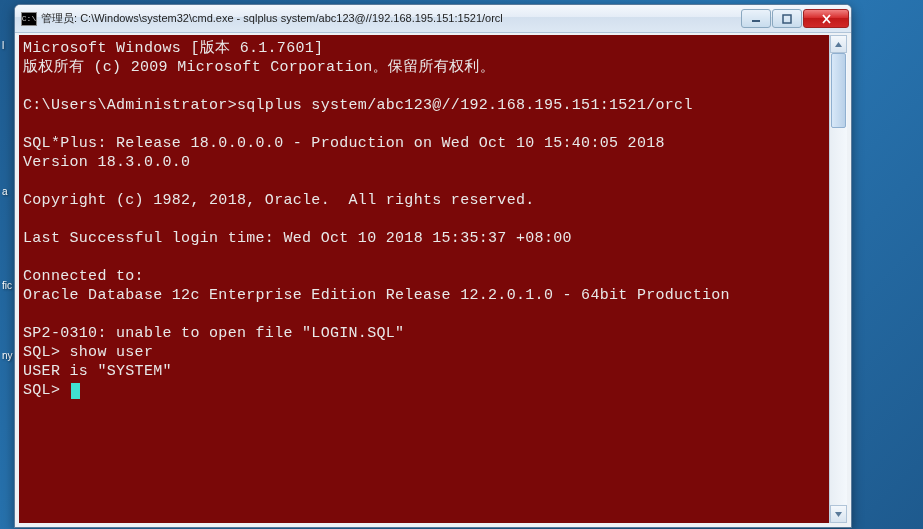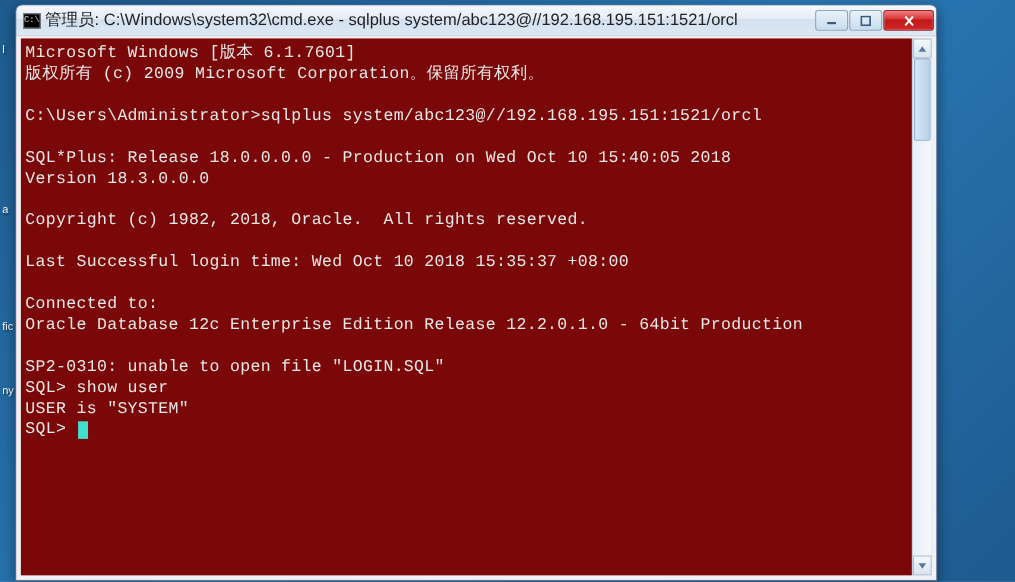--- a/index.html
+++ b/index.html
@@ -49,21 +49,21 @@
       display: flex;
       align-items: center;
       justify-content: center;
       margin-right: 4px;
       font-size: 8px;
       color: #ccc;
       font-family: "Courier New", monospace;
     }
     .titlebar-text {
       flex: 1;
-      font-size: 15px;
+      font-size: 11px;
       color: #222;
       white-space: nowrap;
       overflow: hidden;
     }
     .window-controls {
       display: flex;
       gap: 1px;
     }
     .win-btn {
       width: 30px;
@@ -80,21 +80,21 @@
     .win-btn.max { background: linear-gradient(to bottom,#eaf2fa,#c8dced); color:#3a5a7a; }
     .win-btn.close {
       width: 46px;
       background: linear-gradient(to bottom,#f08080 0%,#d83030 45%,#c01818 46%,#d02828 100%);
       border-color:#a02020;
       color:#fff;
     }
     .win-btn svg { display:block; }
     .console-wrap {
       flex: 1;
-      background: #fca5a5;
+      background: #1d4ed8;
       display: flex;
       position: relative;
       border: 4px solid #eef2f6;
       border-top: 2px solid #eef2f6;
     }
     .console {
       flex: 1;
       background: #7a0808;
       color: #e8e8e8;
       font-family: "SimSun", "NSimSun", "Consolas", "Courier New", monospace;
@@ -133,21 +133,21 @@
       background: linear-gradient(to right,#d8e8f8,#b8d0e8);
       border:1px solid #90b0d0; border-radius:2px;
       cursor: pointer;
     }
   </style>
 </head>
 <body>
 
 <div class="desktop-icon" style="top:40px">l</div>
 <div class="desktop-icon" style="top:186px">a</div>
-<div class="desktop-icon" style="top:292px">fic</div>
+<div class="desktop-icon" style="top:280px">fic</div>
 <div class="desktop-icon" style="top:350px">ny</div>
 
 <div class="window">
   <div class="titlebar">
     <div class="titlebar-icon">C:\</div>
     <div class="titlebar-text">
       <span>管理员: </span><span>C:\Windows\system32\cmd.exe - sqlplus  system/abc123@//192.168.195.151:1521/orcl</span>
     </div>
     <div class="window-controls">
       <div class="win-btn min" title="Minimize">

